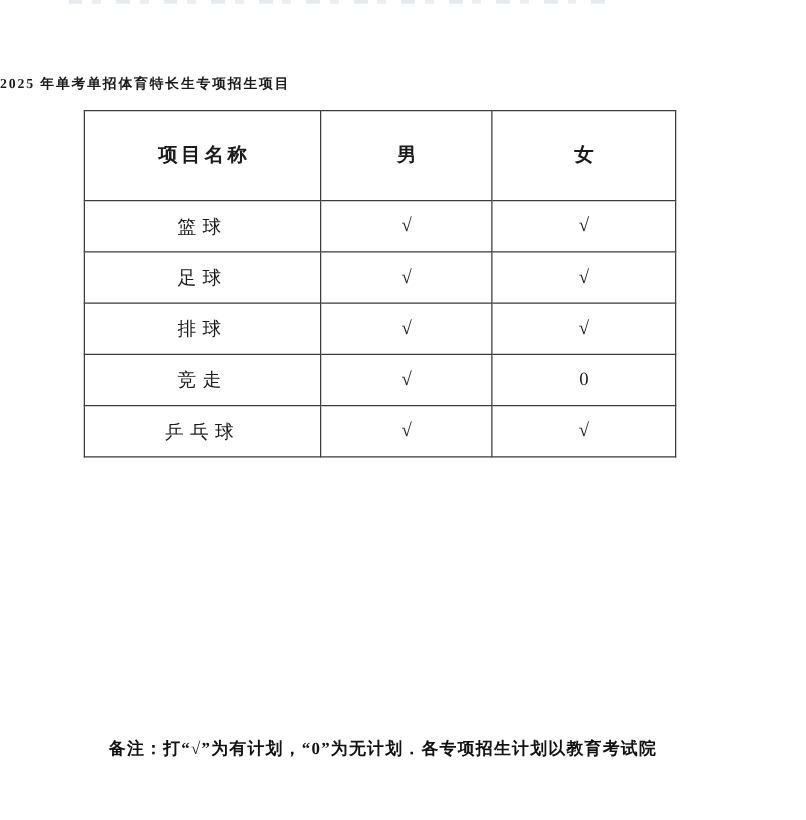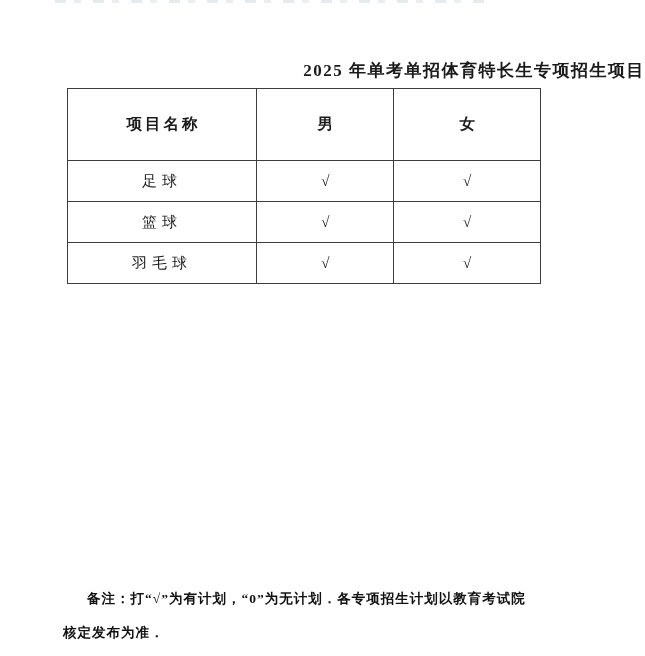--- a/index.html
+++ b/index.html
@@ -28,22 +28,22 @@
       #4a6d8c 0px, #4a6d8c 11px,
       transparent 11px, transparent 19px,
       #6c8aa5 19px, #6c8aa5 26px,
       transparent 26px, transparent 38px);
   }
   .doc-title {
     position: absolute;
     top: 59px;
     left: 0;
     width: 100%;
-    text-align: right;
-    font-size: 17px;
+    text-align: left;
+    font-size: 11px;
     font-weight: bold;
     letter-spacing: 1.5px;
     white-space: nowrap;
   }
   .table-wrap {
     position: absolute;
     top: 88px;
     left: 67px;
     width: 474px;
   }
@@ -111,36 +111,45 @@
       </colgroup>
       <thead>
         <tr>
           <th>项目名称</th>
           <th>男</th>
           <th>女</th>
         </tr>
       </thead>
       <tbody>
         <tr>
+          <td class="name-cell">篮球</td>
+          <td class="mark-cell">√</td>
+          <td class="mark-cell">√</td>
+        </tr>
+        <tr>
           <td class="name-cell">足球</td>
           <td class="mark-cell">√</td>
           <td class="mark-cell">√</td>
         </tr>
         <tr>
-          <td class="name-cell">篮球</td>
+          <td class="name-cell">排球</td>
           <td class="mark-cell">√</td>
           <td class="mark-cell">√</td>
         </tr>
         <tr>
-          <td class="name-cell">羽毛球</td>
+          <td class="name-cell">竞走</td>
+          <td class="mark-cell">√</td>
+          <td class="mark-cell">0</td>
+        </tr>
+        <tr>
+          <td class="name-cell">乒乓球</td>
           <td class="mark-cell">√</td>
           <td class="mark-cell">√</td>
         </tr>
       </tbody>
     </table>
   </div>
 
   <div class="note">
     <div class="note-line indent">备注：打“√”为有计划，“0”为无计划．各专项招生计划以教育考试院</div>
-    <div class="note-line">核定发布为准．</div>
   </div>
 
 </div>
 
 </body></html>

